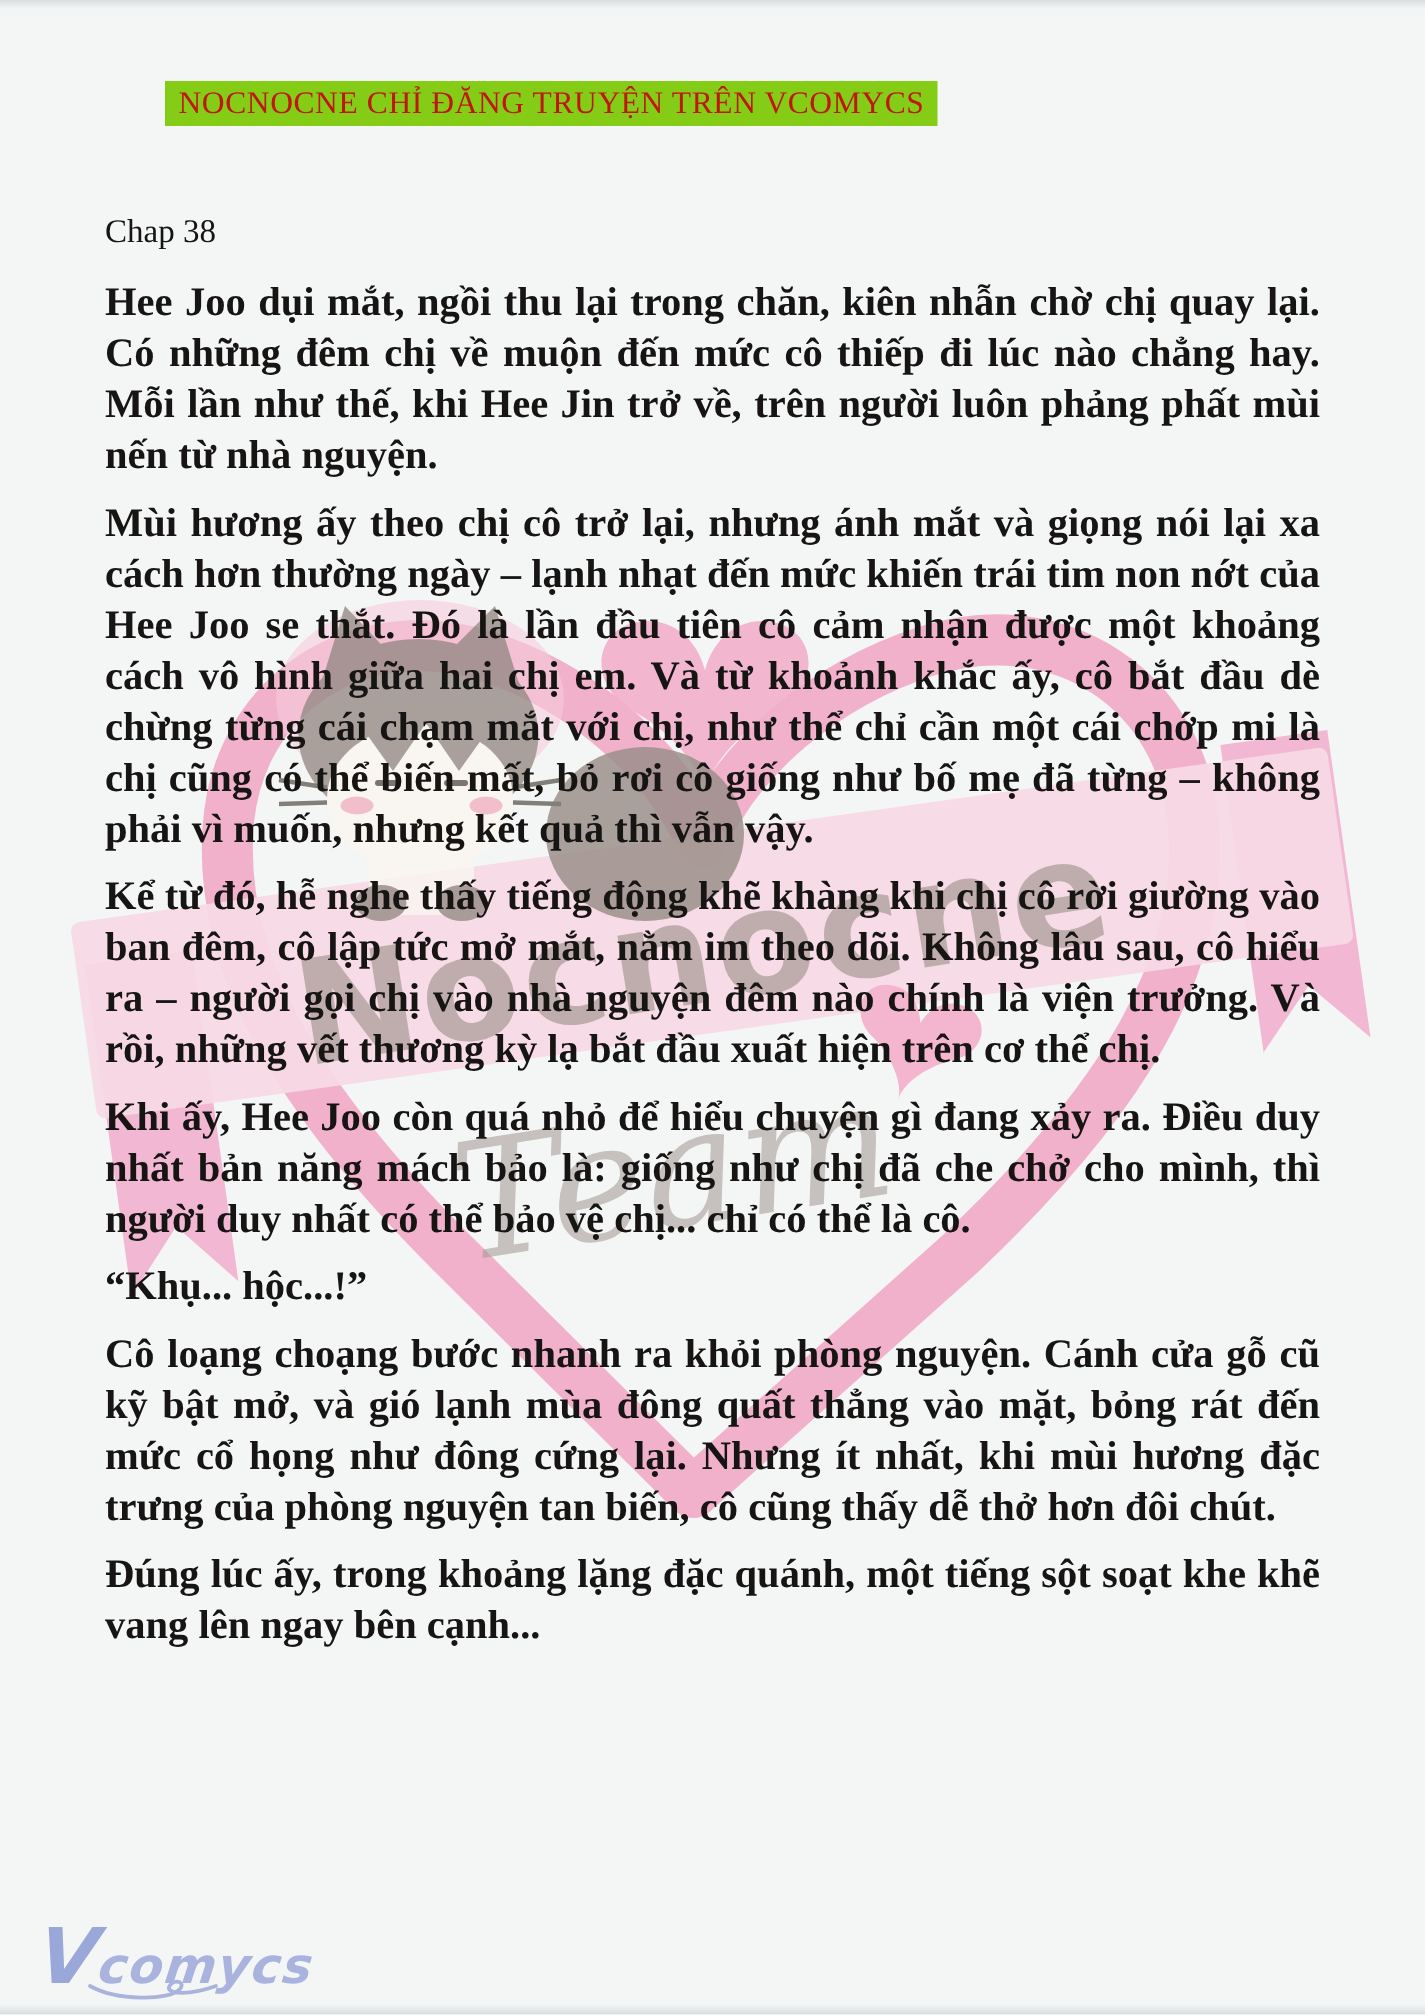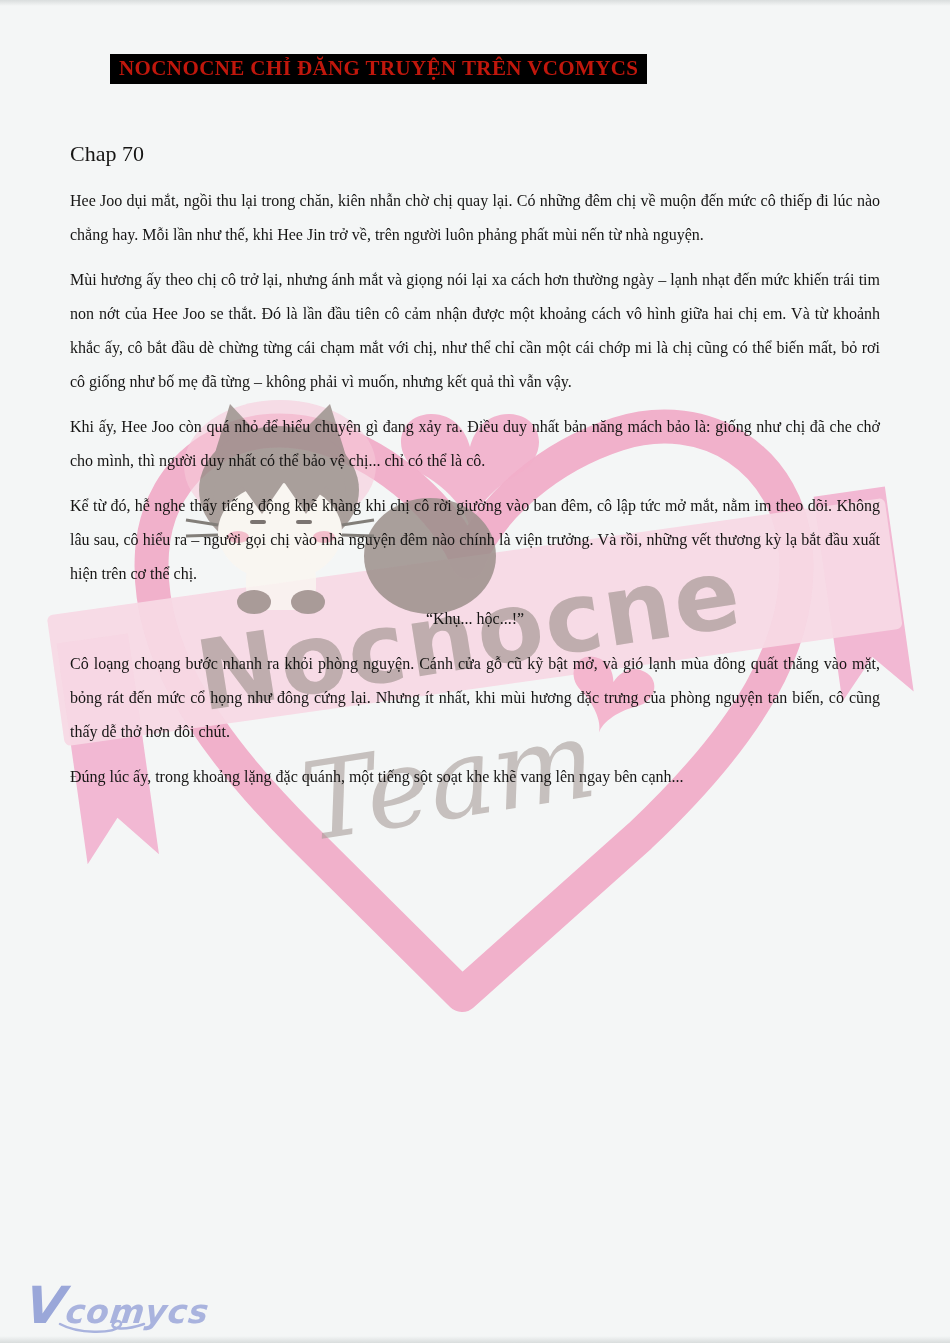--- a/index.html
+++ b/index.html
@@ -22,38 +22,39 @@
     position:absolute;inset:0;z-index:0;pointer-events:none;
   }
   .content{
     position:absolute;left:70px;right:70px;top:0;z-index:1;
     color:#161514;
   }
   .notice{
     display:inline-block;
     margin:54px 0 0 40px;
     padding:2px 9px 3px 9px;
-    background:#000000;
+    background:#84cc16;
     color:#c0170c;
-    font-weight:700;
+    font-weight:400;
     font-size:21px;
     letter-spacing:.4px;
     white-space:nowrap;
   }
   .chapter{
     margin:57px 0 17px 0;
     font-size:22px;
   }
   .story p{
     margin:0 0 11px 0;
-    font-size:16px;
+    font-size:27px;
     line-height:34px;
     text-align:justify;
+    font-weight:bold;
   }
-  .story p.quote{text-align:center;}
+  .story p.quote{text-align:left;}
   .lead-italic{font-style:italic;}
   .vlogo{
     position:absolute;left:26px;top:1280px;z-index:1;
     font-family:"DejaVu Sans","Liberation Sans",sans-serif;
     font-style:italic;font-weight:bold;
     font-size:33px;color:#a9b3de;
     transform:skewX(-7deg);
     letter-spacing:1px;line-height:1;
   }
   .vlogo::first-letter{font-size:1.55em;color:#9aa7d9;}
@@ -122,27 +123,27 @@
            C 595 661, 603 671, 606 681
            C 609 671, 617 661, 630 662
            C 650 663, 654 687, 635 698
            C 620 706, 606 722, 606 734 Z" fill="#f4abc8"></path>
     </g>
   </svg>
 
   <div class="content">
     <span class="notice">NOCNOCNE CHỈ ĐĂNG TRUYỆN TRÊN VCOMYCS</span>
 
-    <div class="chapter">Chap 70</div>
+    <div class="chapter">Chap 38</div>
 
     <div class="story">
       <p><span class="lead-italic"></span><span>Hee Joo dụi mắt, ngồi thu lại trong chăn, kiên nhẫn chờ chị quay lại. Có những đêm chị về muộn đến mức cô thiếp đi lúc nào chẳng hay. Mỗi lần như thế, khi Hee Jin trở về, trên người luôn phảng phất mùi nến từ nhà nguyện.</span></p>
       <p><span class="lead-italic"></span><span>Mùi hương ấy theo chị cô trở lại, nhưng ánh mắt và giọng nói lại xa cách hơn thường ngày – lạnh nhạt đến mức khiến trái tim non nớt của Hee Joo se thắt. Đó là lần đầu tiên cô cảm nhận được một khoảng cách vô hình giữa hai chị em. Và từ khoảnh khắc ấy, cô bắt đầu dè chừng từng cái chạm mắt với chị, như thể chỉ cần một cái chớp mi là chị cũng có thể biến mất, bỏ rơi cô giống như bố mẹ đã từng – không phải vì muốn, nhưng kết quả thì vẫn vậy.</span></p>
+      <p><span class="lead-italic"></span><span>Kể từ đó, hễ nghe thấy tiếng động khẽ khàng khi chị cô rời giường vào ban đêm, cô lập tức mở mắt, nằm im theo dõi. Không lâu sau, cô hiểu ra – người gọi chị vào nhà nguyện đêm nào chính là viện trưởng. Và rồi, những vết thương kỳ lạ bắt đầu xuất hiện trên cơ thể chị.</span></p>
       <p><span class="lead-italic"></span><span>Khi ấy, Hee Joo còn quá nhỏ để hiểu chuyện gì đang xảy ra. Điều duy nhất bản năng mách bảo là: giống như chị đã che chở cho mình, thì người duy nhất có thể bảo vệ chị... chỉ có thể là cô.</span></p>
-      <p><span class="lead-italic"></span><span>Kể từ đó, hễ nghe thấy tiếng động khẽ khàng khi chị cô rời giường vào ban đêm, cô lập tức mở mắt, nằm im theo dõi. Không lâu sau, cô hiểu ra – người gọi chị vào nhà nguyện đêm nào chính là viện trưởng. Và rồi, những vết thương kỳ lạ bắt đầu xuất hiện trên cơ thể chị.</span></p>
       <p class="quote"><span class="lead-italic"></span><span>“Khụ... hộc...!”</span></p>
       <p><span class="lead-italic"></span><span>Cô loạng choạng bước nhanh ra khỏi phòng nguyện. Cánh cửa gỗ cũ kỹ bật mở, và gió lạnh mùa đông quất thẳng vào mặt, bỏng rát đến mức cổ họng như đông cứng lại. Nhưng ít nhất, khi mùi hương đặc trưng của phòng nguyện tan biến, cô cũng thấy dễ thở hơn đôi chút.</span></p>
       <p><span class="lead-italic"></span><span>Đúng lúc ấy, trong khoảng lặng đặc quánh, một tiếng sột soạt khe khẽ vang lên ngay bên cạnh...</span></p>
     </div>
   </div>
 
   <div class="vlogo">Vcomycs</div>
   <svg class="vlogo-swirl" width="90" height="16" viewBox="0 0 90 16">
     <path d="M 2 6 C 20 16, 55 16, 62 8 C 66 3, 58 1, 55 6 C 52 11, 66 13, 86 6" fill="none" stroke="#a9b3de" stroke-width="2.5" stroke-linecap="round"></path>
   </svg>

